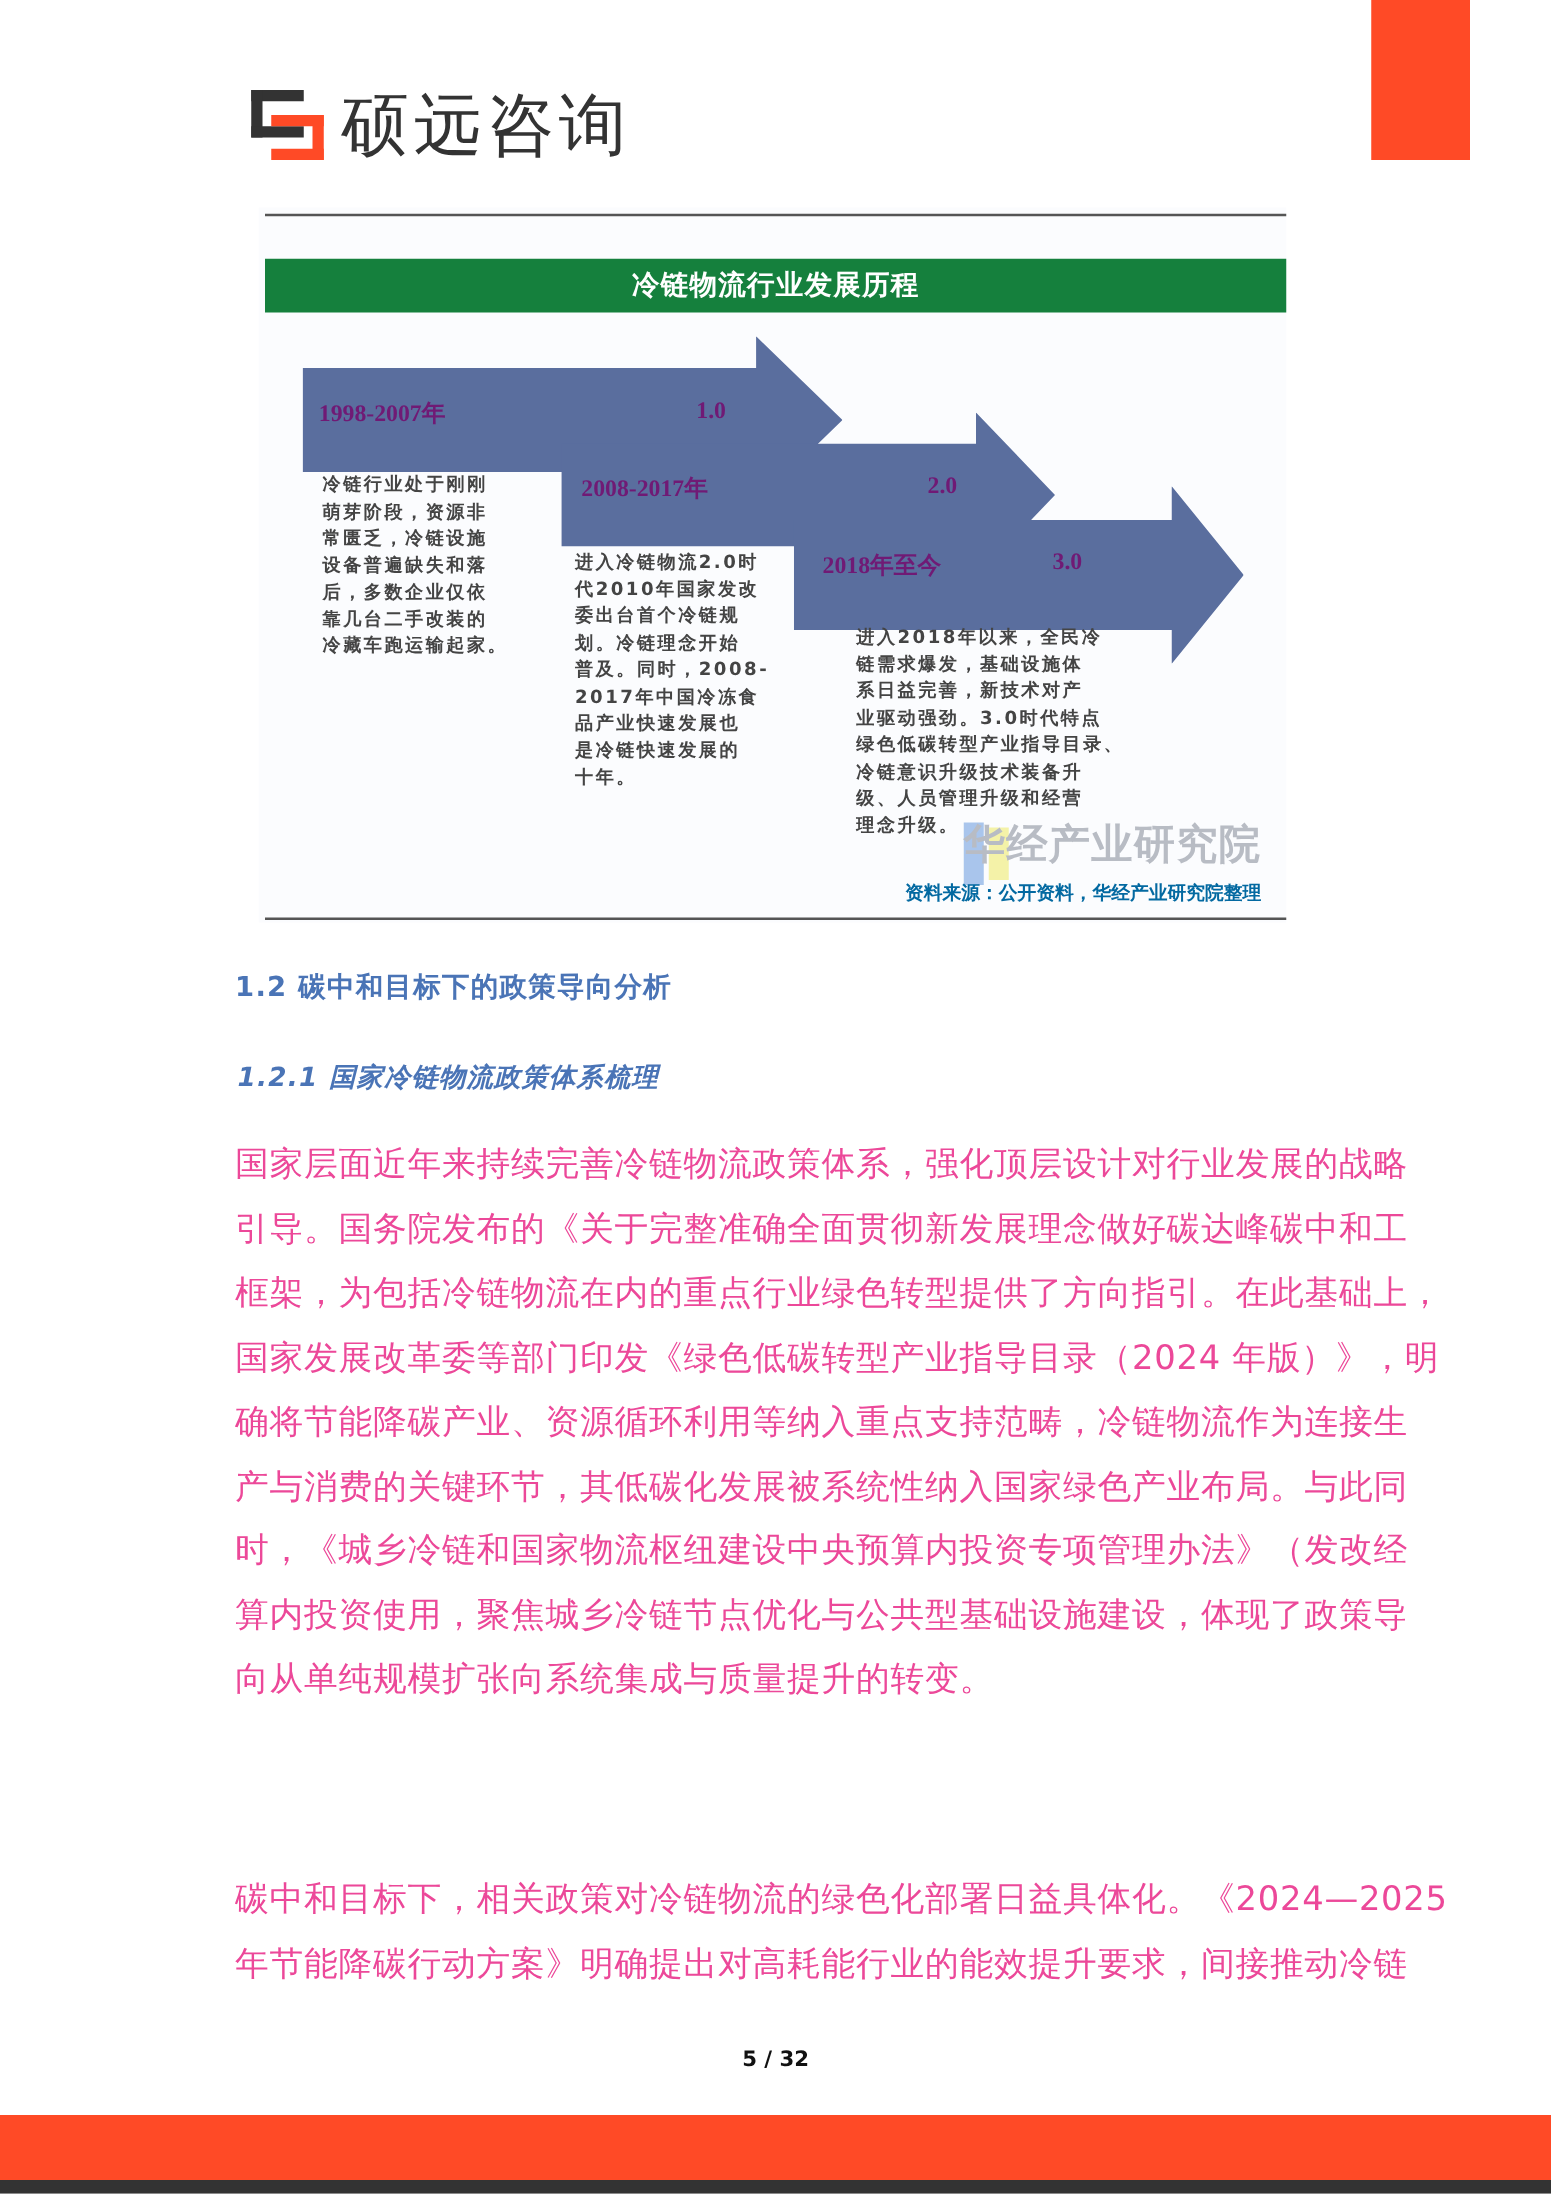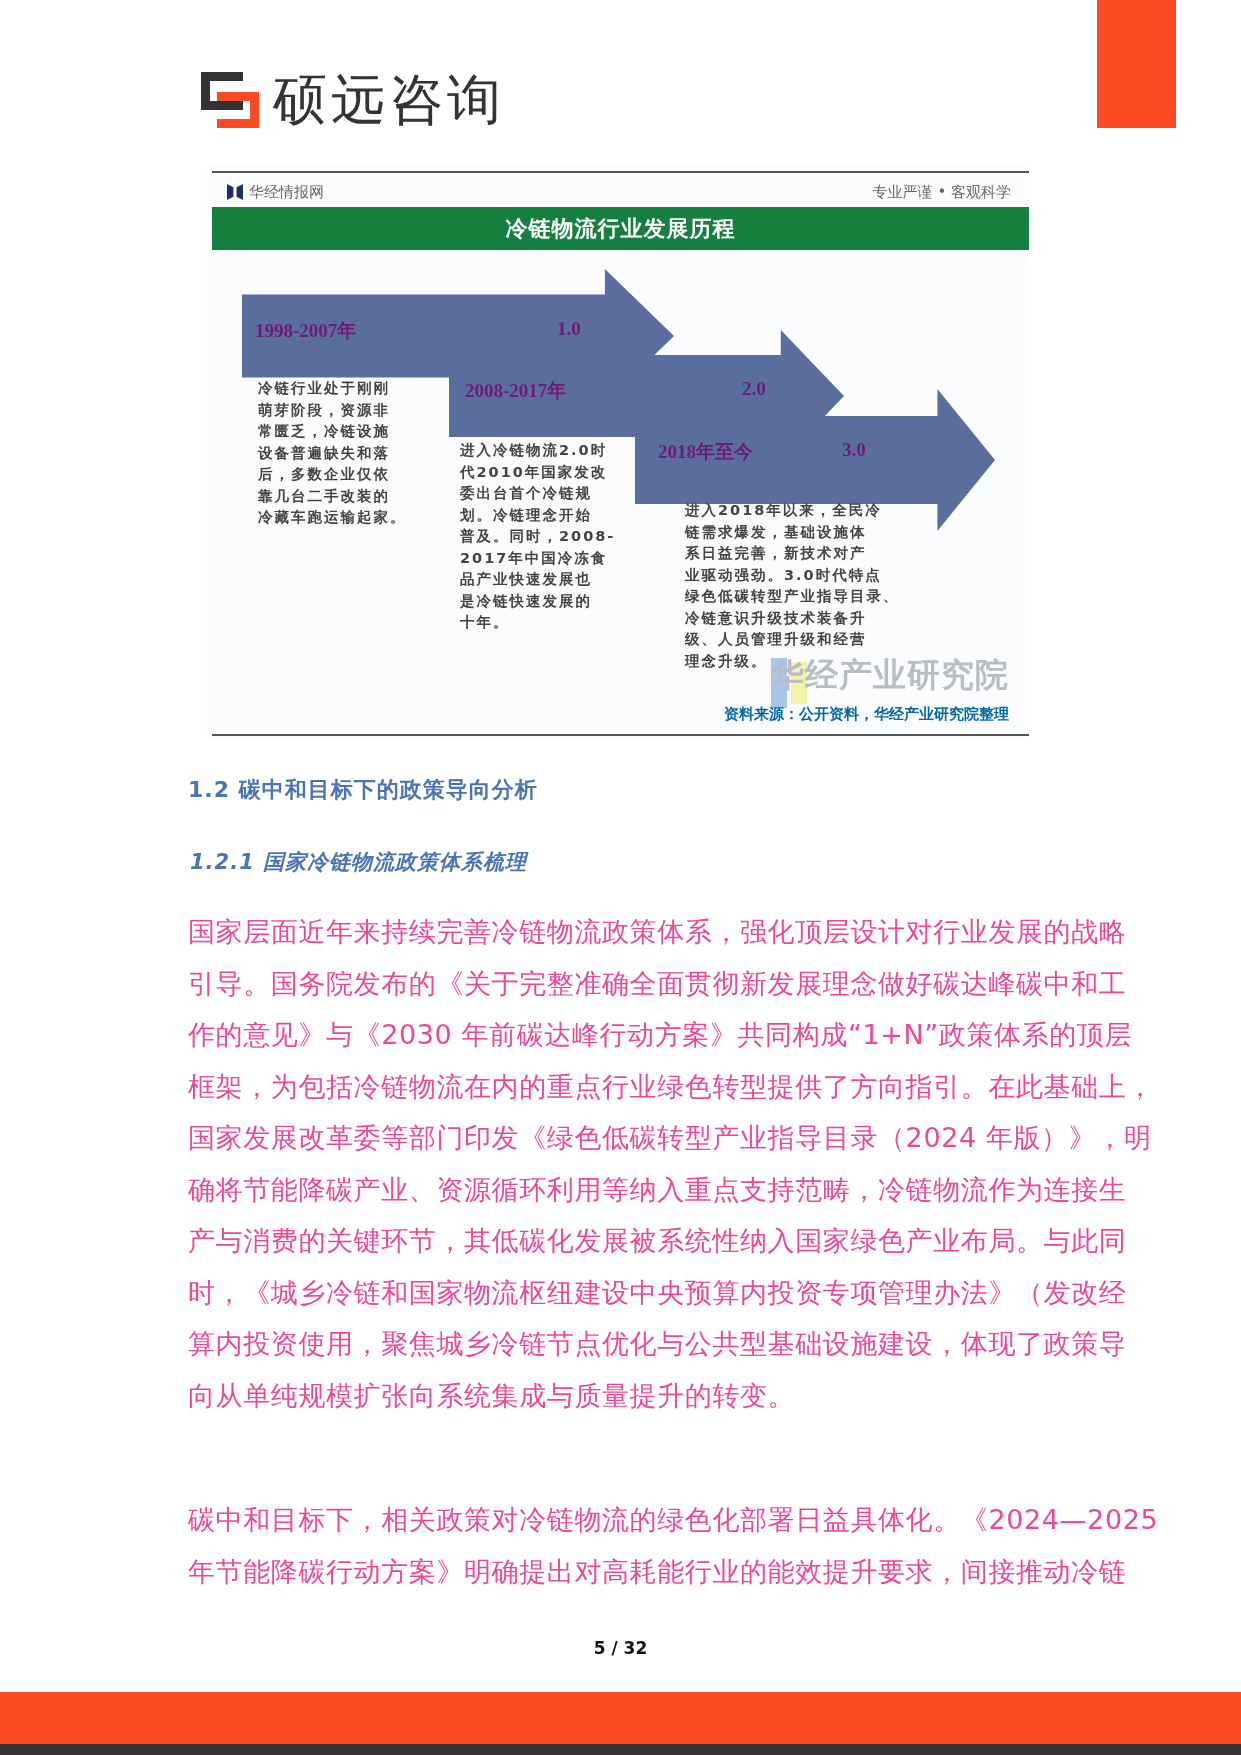--- a/index.html
+++ b/index.html
@@ -53,27 +53,20 @@
     <div class="dk" style="left:0;top:29px;width:42px;height:9px;"></div>
     <div class="og" style="left:16px;top:20px;width:42px;height:9px;"></div>
     <div class="og" style="left:49px;top:20px;width:9px;height:36px;"></div>
     <div class="og" style="left:16px;top:47px;width:42px;height:9px;"></div>
   </div>
   <span class="logo-text">硕远咨询</span>
 </div>
 
 <div class="figure">
   <div class="fig-rule-top"></div>
-  <div class="fig-header">
-    <div class="fig-brand">
-      <span class="fig-brand-icon"></span>
-      <span>华经情报网</span>
-    </div>
-    <span>专业严谨 • 客观科学</span>
-  </div>
   <div class="fig-titlebar">冷链物流行业发展历程</div>
 
   <div class="arrow" style="left:35px;top:103px;width:432px;height:134px;"></div>
   <span class="arrow-label" style="left:48px;top:152px;">1998-2007年</span>
   <span class="arrow-label" style="left:350px;top:152px;">1.0</span>
 
   <div class="arrow" style="left:242px;top:164px;width:395px;height:132px;"></div>
   <span class="arrow-label" style="left:258px;top:212px;">2008-2017年</span>
   <span class="arrow-label" style="left:535px;top:212px;">2.0</span>
 
@@ -120,21 +113,20 @@
   <span class="fig-source">资料来源：公开资料，华经产业研究院整理</span>
   <div class="fig-rule-bot"></div>
 </div>
 
 <div class="h2">1.2  碳中和目标下的政策导向分析</div>
 <div class="h3">1.2.1  国家冷链物流政策体系梳理</div>
 
 <div class="para" style="top:906px;">
   <span class="line">国家层面近年来持续完善冷链物流政策体系，强化顶层设计对行业发展的战略</span>
   <span class="line">引导。国务院发布的《关于完整准确全面贯彻新发展理念做好碳达峰碳中和工</span>
-  <span class="line">作的意见》与《2030 年前碳达峰行动方案》共同构成“1+N”政策体系的顶层</span>
   <span class="line">框架，为包括冷链物流在内的重点行业绿色转型提供了方向指引。在此基础上，</span>
   <span class="line">国家发展改革委等部门印发《绿色低碳转型产业指导目录（2024 年版）》，明</span>
   <span class="line">确将节能降碳产业、资源循环利用等纳入重点支持范畴，冷链物流作为连接生</span>
   <span class="line">产与消费的关键环节，其低碳化发展被系统性纳入国家绿色产业布局。与此同</span>
   <span class="line">时，《城乡冷链和国家物流枢纽建设中央预算内投资专项管理办法》（发改经</span>
   <span class="line">算内投资使用，聚焦城乡冷链节点优化与公共型基础设施建设，体现了政策导</span>
   <span class="line">向从单纯规模扩张向系统集成与质量提升的转变。</span>
 </div>
 
 <div class="para" style="top:1494px;">

